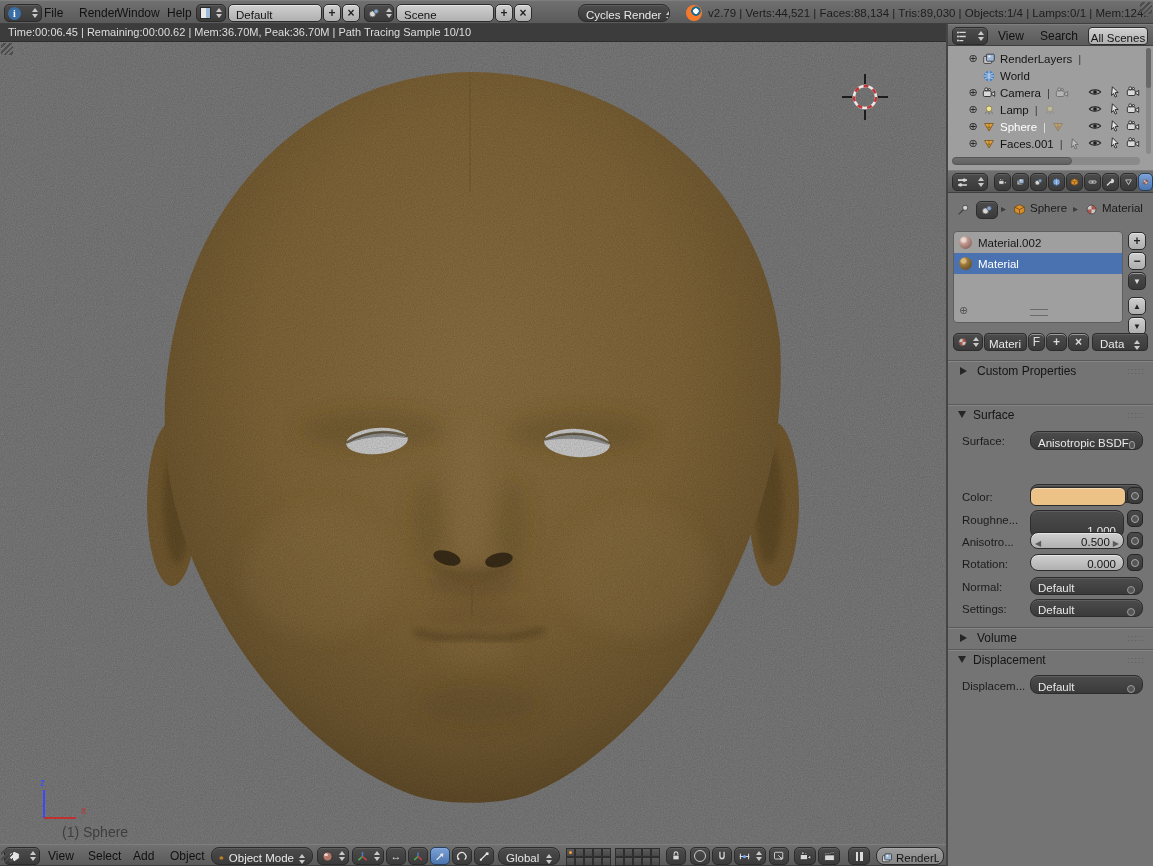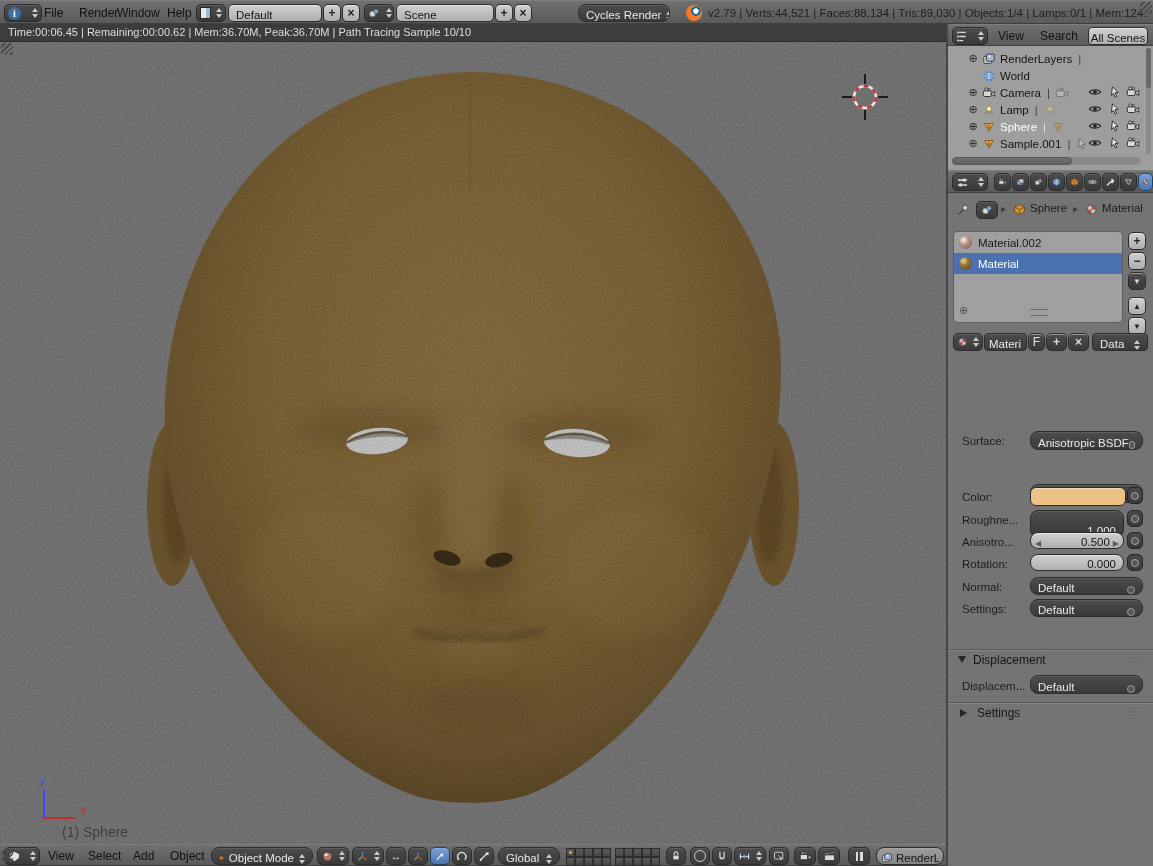--- a/index.html
+++ b/index.html
@@ -558,21 +558,21 @@
       <svg class="oi" style="margin-left:5px;opacity:.45">
           <use href="#i-mesh"></use>
         </svg>
     </div>
 
     <div class="orow" style="left:18px;top:89px">
       <span class="oplus">⊕</span>
       <svg class="oi">
           <use href="#i-mesh"></use>
         </svg>
-      <span>Sample.001</span>
+      <span>Faces.001</span>
         <span class="osep">|</span>
       <svg class="oi" style="margin-left:5px;opacity:.45">
           <use href="#i-ptr"></use>
         </svg>
     </div>
 
     <svg class="oright" style="left:140px;top:39px">
         <use href="#i-eye"></use>
       </svg>
     <svg class="oright" style="left:160px;top:39px">
@@ -729,20 +729,30 @@
   <div class="sq sqd abs" style="left:1046px;top:333px;width:21px">+</div>
   <div class="sq sqd abs" style="left:1068px;top:333px;width:21px">×</div>
   <div class="wd abs" style="left:1092px;top:333px;width:56px;border-radius:4px">
     <span>Data</span>
     <span class="ud">
         <i class="up"></i>
         <i class="dn"></i>
       </span>
   </div>
 
+  <div class="phead" style="top:360px">
+    <span class="tri-r"></span>
+    <span>Custom Properties</span>
+      <span class="grip"></span>
+  </div>
+  <div class="phead" style="top:404px">
+    <span class="tri-d"></span>
+    <span>Surface</span>
+      <span class="grip"></span>
+  </div>
 
   <span class="plabel" style="left:962px;top:432px">Surface:</span>
   <div class="wd abs" style="left:1030px;top:431px;width:113px;height:19px">
     <span>Anisotropic BSDF</span>
       <span class="dot-in"></span>
   </div>
 
   <div class="wd abs" style="left:1030px;top:484px;width:113px;height:19px">
     <span>GGX</span>
     <span class="ud">
@@ -788,31 +798,31 @@
     <span>Default</span>
       <span class="dot-in"></span>
   </div>
 
   <span class="plabel" style="left:962px;top:600px">Settings:</span>
   <div class="wd abs" style="left:1030px;top:599px;width:113px;height:18px">
     <span>Default</span>
       <span class="dot-in"></span>
   </div>
 
+  <div class="phead" style="top:627px">
+    <span class="tri-r"></span>
+    <span>Volume</span>
+      <span class="grip"></span>
+  </div>
   <div class="phead" style="top:649px">
     <span class="tri-d"></span>
     <span>Displacement</span>
       <span class="grip"></span>
   </div>
 
   <span class="plabel" style="left:962px;top:677px">Displacem...</span>
   <div class="wd abs" style="left:1030px;top:675px;width:113px;height:19px">
     <span>Default</span>
       <span class="dot-in"></span>
   </div>
 
-  <div class="phead" style="top:702px">
-    <span class="tri-r"></span>
-    <span>Settings</span>
-      <span class="grip"></span>
-  </div>
 
 </div>
 
 </body></html>

